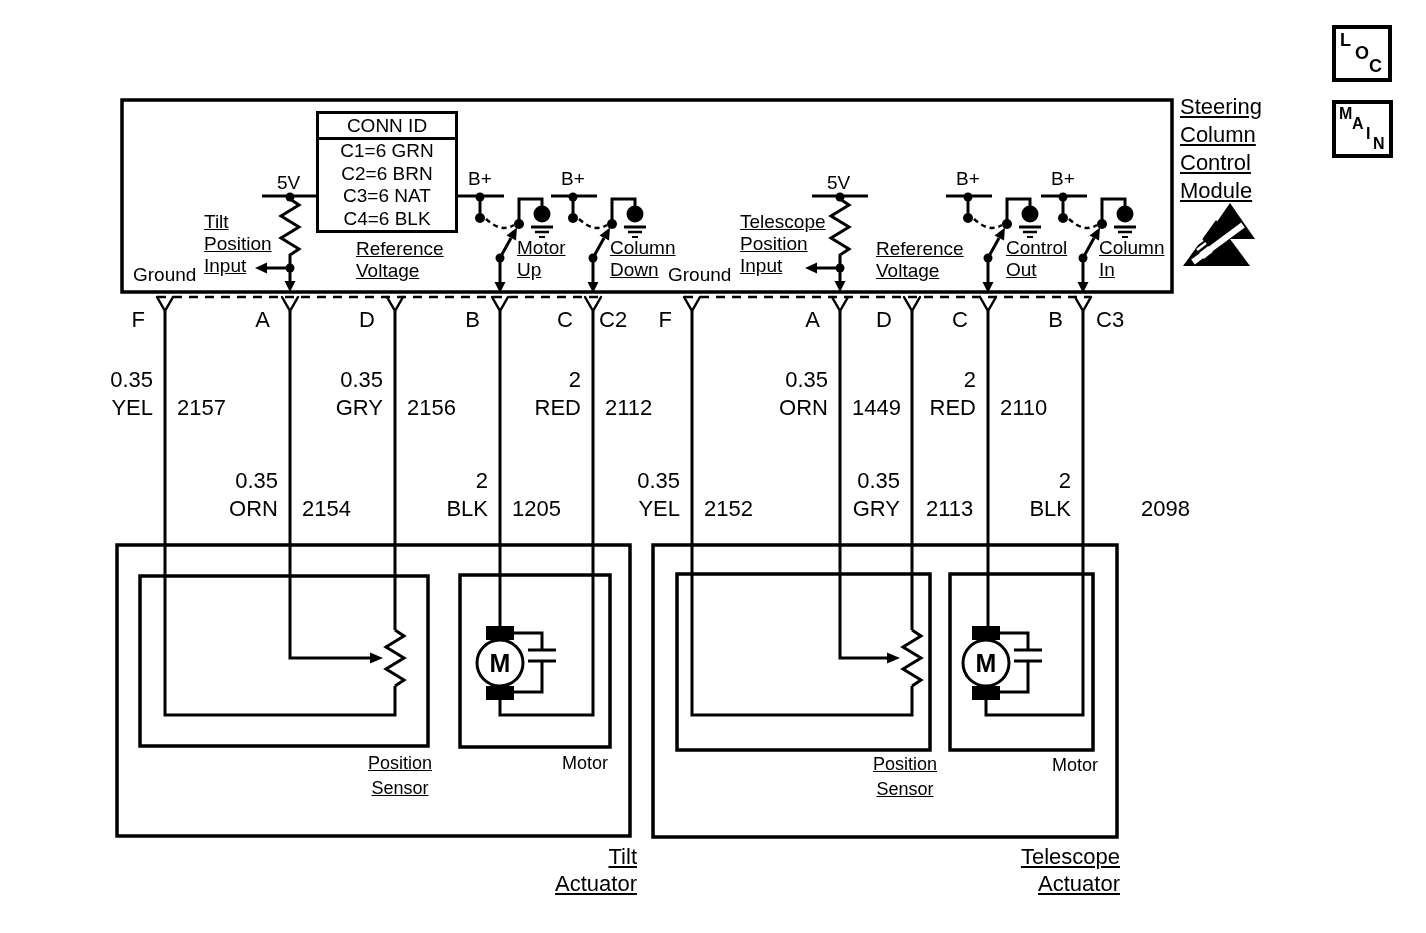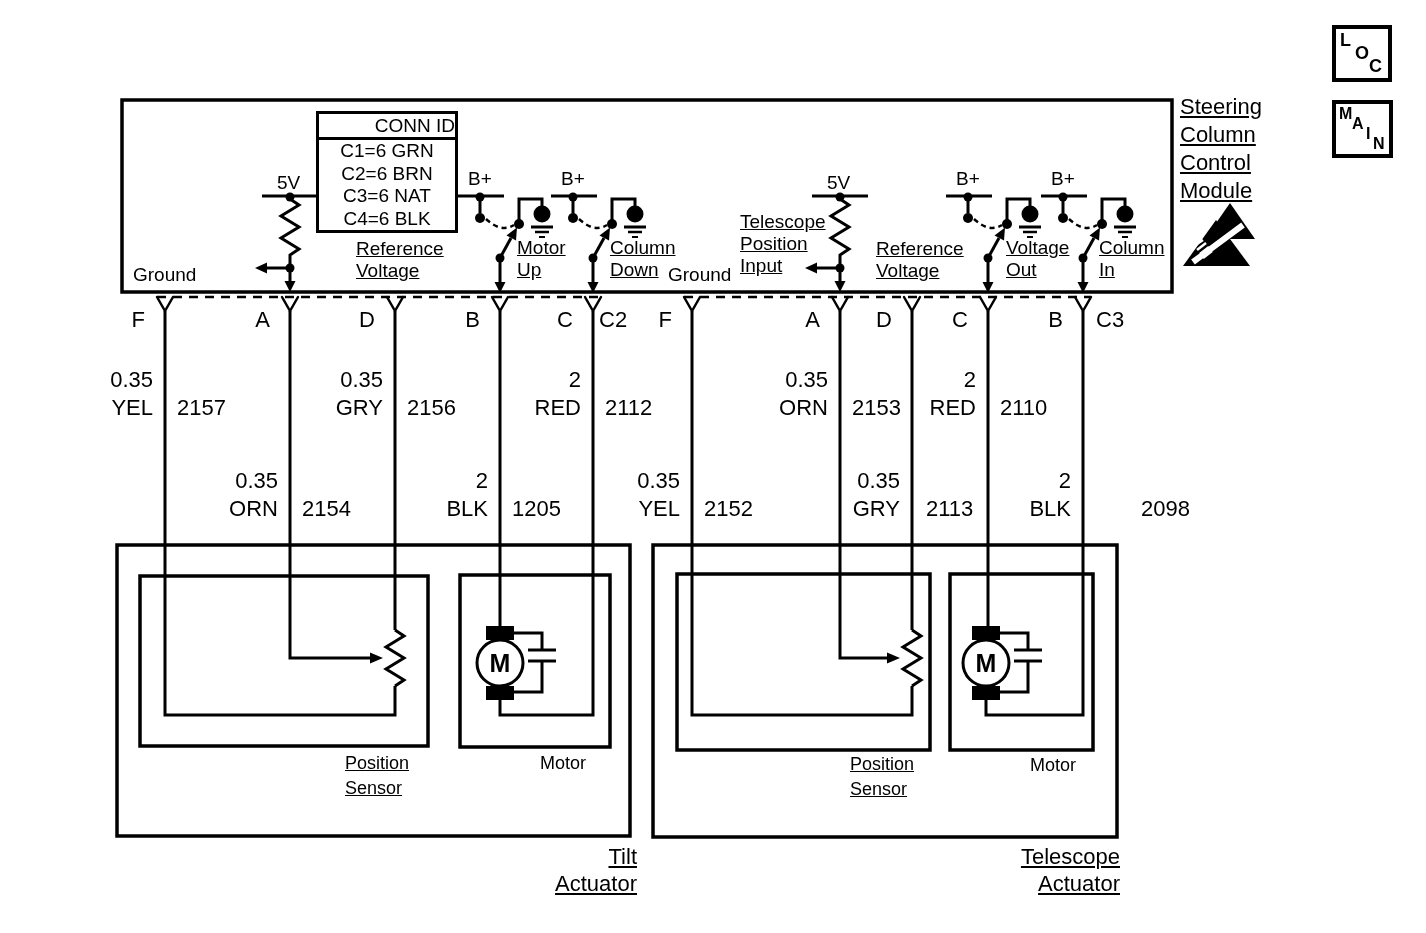--- a/index.html
+++ b/index.html
@@ -8,28 +8,28 @@
     font-family:"Liberation Sans","DejaVu Sans",sans-serif;color:#000;overflow:hidden;
   }
   #geo{position:absolute;left:0;top:0;}
   .lbl{position:absolute;font-size:19px;line-height:22px;white-space:nowrap;}
   .wrap{white-space:normal;text-decoration:underline;}
   .gc{width:100px;text-align:right;font-size:22px;line-height:28px;}
   .gc span{display:block;}
   .circuit{font-size:22px;line-height:28px;}
   .pin{width:40px;text-align:right;font-size:22px;line-height:24px;}
   .connid{font-size:22px;line-height:24px;}
-  .ctr{text-align:left;}
+  .ctr{text-align:center;}
   .rt{text-align:right;}
   .motor-m{position:absolute;width:26px;text-align:center;font-size:25px;font-weight:700;line-height:26px;}
   .conn-table{
     position:absolute;left:316px;top:111px;width:136px;
     border:3px solid #000;background:#fff;font-size:19px;
   }
-  .conn-header{text-align:right;border-bottom:3px solid #000;line-height:23px;font-size:19px;}
+  .conn-header{text-align:center;border-bottom:3px solid #000;line-height:23px;font-size:19px;}
   .conn-row{text-align:center;line-height:22.5px;}
   .navbox{position:absolute;border:4px solid #000;background:#fff;cursor:pointer;}
   .navbox span{position:absolute;font-weight:700;}
   #locbox{left:1332px;top:25px;width:52px;height:49px;font-size:18px;}
   #mainbox{left:1332px;top:100px;width:53px;height:50px;font-size:16px;}
   .sens-lbl{font-size:18px;line-height:25px;}
   .act-title{font-size:22px;line-height:27px;}
   .mod-title{font-size:22px;line-height:28px;}
 </style>
 </head>
@@ -174,33 +174,34 @@
 
   <div class="conn-table">
     <div class="conn-header">CONN ID</div>
     <div class="conn-row">C1=6 GRN</div>
     <div class="conn-row">C2=6 BRN</div>
     <div class="conn-row">C3=6 NAT</div>
     <div class="conn-row">C4=6 BLK</div>
   </div>
 
   <div class="lbl" style="left:133px;top:264px">Ground</div>
+  <div class="lbl wrap" style="left:204px;top:211px;width:90px">Tilt Position Input</div>
   <div class="lbl" style="left:277px;top:172px">5V</div>
   <div class="lbl wrap" style="left:356px;top:238px;width:100px">Reference Voltage</div>
   <div class="lbl" style="left:468px;top:168px">B+</div>
   <div class="lbl wrap" style="left:517px;top:237px;width:74px">Motor Up</div>
   <div class="lbl" style="left:561px;top:168px">B+</div>
   <div class="lbl wrap" style="left:610px;top:237px;width:74px">Column Down</div>
 
   <div class="lbl" style="left:668px;top:264px">Ground</div>
   <div class="lbl wrap" style="left:740px;top:211px;width:92px">Telescope Position Input</div>
   <div class="lbl" style="left:827px;top:172px">5V</div>
   <div class="lbl wrap" style="left:876px;top:238px;width:100px">Reference Voltage</div>
   <div class="lbl" style="left:956px;top:168px">B+</div>
-  <div class="lbl wrap" style="left:1006px;top:237px;width:74px">Voltage Out</div>
+  <div class="lbl wrap" style="left:1006px;top:237px;width:74px">Control Out</div>
   <div class="lbl" style="left:1051px;top:168px">B+</div>
   <div class="lbl wrap" style="left:1099px;top:237px;width:74px">Column In</div>
 
   <div class="lbl pin" style="left:105px;top:308px">F</div>
   <div class="lbl pin" style="left:230px;top:308px">A</div>
   <div class="lbl pin" style="left:335px;top:308px">D</div>
   <div class="lbl pin" style="left:440px;top:308px">B</div>
   <div class="lbl pin" style="left:533px;top:308px">C</div>
   <div class="lbl connid" style="left:599px;top:308px">C2</div>
 
@@ -244,21 +245,21 @@
   <div class="lbl gc" style="left:580px;top:467px">
     <span>0.35</span>
     <span>YEL</span>
   </div>
   <div class="lbl circuit" style="left:704px;top:495px">2152</div>
 
   <div class="lbl gc" style="left:728px;top:366px">
     <span>0.35</span>
     <span>ORN</span>
   </div>
-  <div class="lbl circuit" style="left:852px;top:394px">2153</div>
+  <div class="lbl circuit" style="left:852px;top:394px">1449</div>
 
   <div class="lbl gc" style="left:800px;top:467px">
     <span>0.35</span>
     <span>GRY</span>
   </div>
   <div class="lbl circuit" style="left:926px;top:495px">2113</div>
 
   <div class="lbl gc" style="left:876px;top:366px">
     <span>2</span>
     <span>RED</span>

